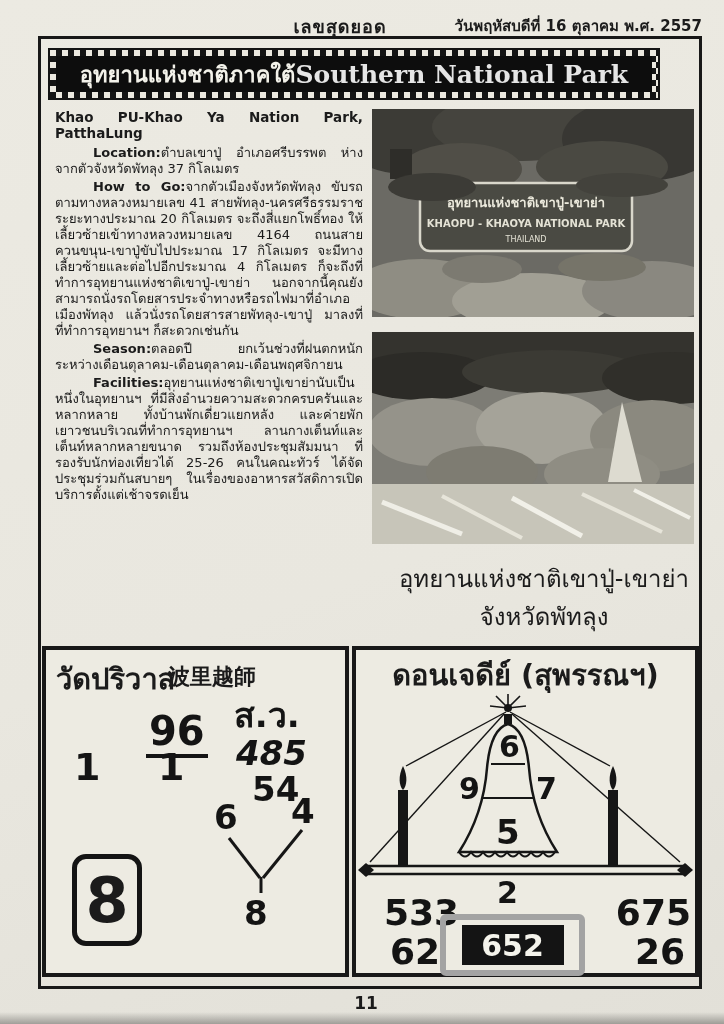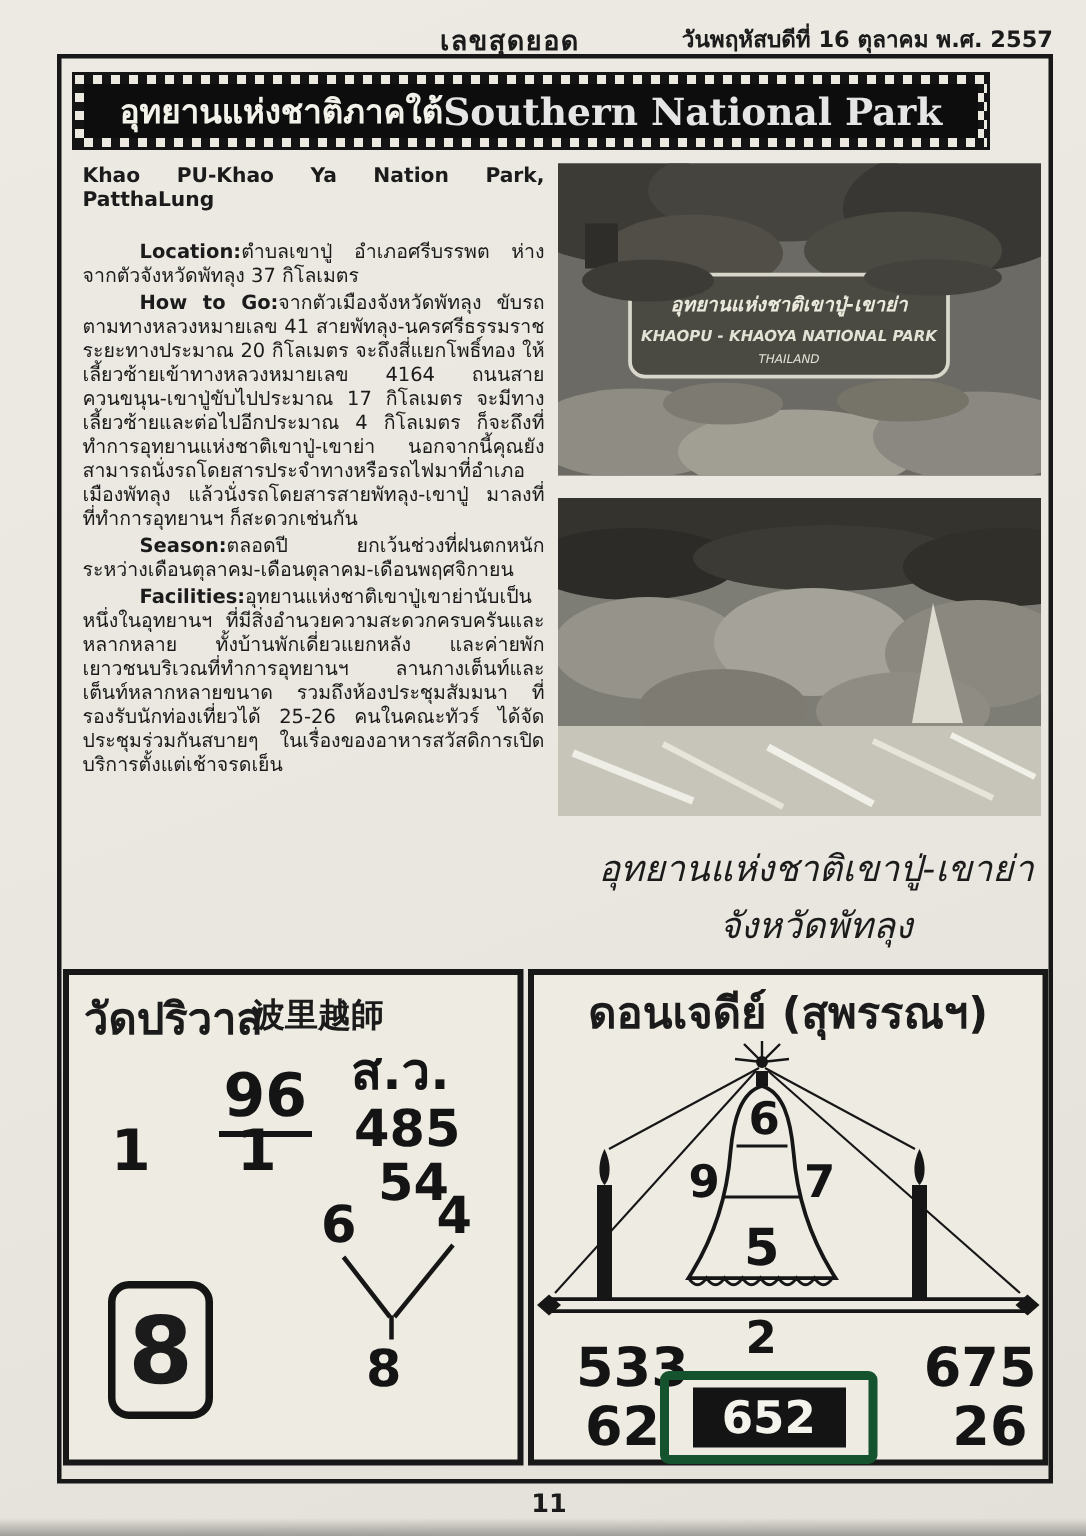--- a/index.html
+++ b/index.html
@@ -47,26 +47,26 @@
   .banner-eng{ color:#e5e5e5; font-size:25px; font-weight:bold;
     font-family:"DejaVu Serif","Liberation Serif",serif; }
   
   .article{
     position:absolute; left:14px; top:70px; width:308px; height:535px;
     font-size:13px; line-height:16px; text-align:justify; overflow:hidden;
   }
   .cont-from{ font-size:14px; font-weight:bold; margin-bottom:4px; }
   .star{ font-size:15px; margin-right:4px; }
   .art-title{ font-weight:bold; font-size:13.5px; margin-bottom:2px; }
-  .art-title-en{ font-weight:bold; font-size:13.5px; margin-bottom:20px; }
+  .art-title-en{ font-weight:bold; font-size:13.5px; margin-bottom:4px; }
   .article p{ text-indent:38px; margin-bottom:2px; }
   .article p b{ font-weight:bold; }
   .cont-to{ text-align:center; font-weight:bold; font-size:14px; margin-top:8px; }
   
-  .photos{ position:absolute; left:331px; top:70px; width:344px;font-style:italic; }
+  .photos{ position:absolute; left:331px; top:70px; width:344px; }
   .photo{ width:322px; display:block; background:#6f6e68; }
   .photo + .photo{ margin-top:15px; }
   .caption{ margin-top:16px; text-align:center; font-size:24px; line-height:38px; }
   
   .temple-box{
     position:absolute; left:1px; top:607px; width:307px; height:331px;
     border:4px solid #181818; background:#edebe2;
   }
   .chedi-box{
     position:absolute; left:311px; top:607px; width:347px; height:331px;
@@ -83,21 +83,21 @@
   }
   .big8-box span{ font-size:62px; font-weight:bold; }
   .overlay-svg{ position:absolute; left:0; top:0; z-index:1; }
   .c-title{
     position:absolute; left:0; top:2px; width:100%; text-align:center;
     font-size:29px; font-weight:bold;
   }
   .chedi-svg{ position:absolute; left:0; top:44px; z-index:0; }
   .hl-red{
     position:absolute; left:84px; top:264px; width:145px; height:62px;
-    border:6px solid #14532d; border-radius:6px;
+    border:6px solid #a3a3a3; border-radius:6px;
     display:flex; align-items:center; justify-content:center; z-index:3;
   }
   .hl-black{
     width:102px; height:40px; background:#141414; color:#f5f4ec;
     display:flex; align-items:center; justify-content:center;
     font-size:30px; font-weight:bold;
   }
   .page-num{
     position:absolute; left:336px; top:993px; width:60px; text-align:center;
     font-size:17px; font-weight:bold;
@@ -174,21 +174,21 @@
       </div>
     </div>
 
     <div class="temple-box">
       <div class="t-title">วัดปริวาส</div>
       <div class="t-chinese">波里越師</div>
       <div class="num frac" style="left:100px; top:46px; font-size:40px;margin-top:15px;">96</div>
       <div class="num" style="left:188px; top:48px; font-size:34px;">ส.ว.</div>
       <div class="num" style="left:28px; top:98px; font-size:38px;">1</div>
       <div class="num" style="left:112px; top:98px; font-size:38px;">1</div>
-      <div class="num" style="left:190px; top:86px; font-size:34px;">485</div>
+      <div class="num" style="left:190px; top:86px; font-size:34px;font-style:italic;">485</div>
       <div class="num" style="left:206px; top:122px; font-size:34px;">54</div>
       <div class="num" style="left:168px; top:150px; font-size:34px;">6</div>
       <div class="num" style="left:245px; top:144px; font-size:34px;">4</div>
       <div class="num" style="left:198px; top:246px; font-size:34px;">8</div>
       <div class="big8-box">
         <span>8</span>
       </div>
       <svg class="overlay-svg" width="299" height="323" viewBox="0 0 299 323">
         <path d="M183,188 L214,228" stroke="#161616" stroke-width="3" fill="none"></path>
         <path d="M256,180 L217,228" stroke="#161616" stroke-width="3" fill="none"></path>

